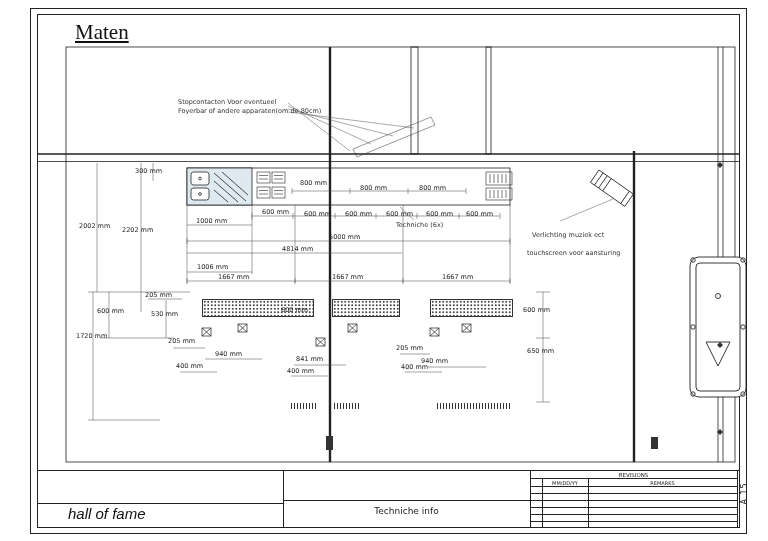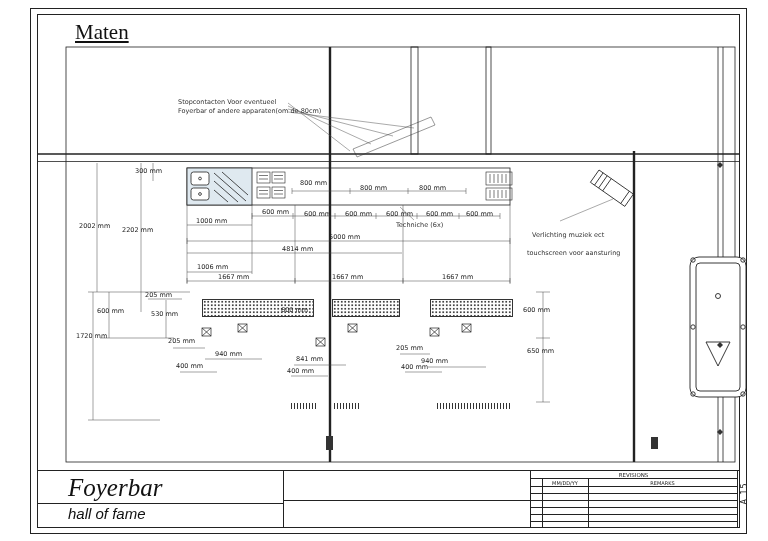--- a/index.html
+++ b/index.html
@@ -278,20 +278,20 @@
   <div class="tb-h" style="left:530px;top:478px;width:207px;"></div>
   <div class="tb-h" style="left:530px;top:486px;width:207px;"></div>
   <div class="tb-h" style="left:530px;top:493px;width:207px;"></div>
   <div class="tb-h" style="left:530px;top:500px;width:207px;"></div>
   <div class="tb-h" style="left:530px;top:507px;width:207px;"></div>
   <div class="tb-h" style="left:530px;top:514px;width:207px;"></div>
   <div class="tb-h" style="left:530px;top:521px;width:207px;"></div>
   <div class="tb-v" style="left:542px;top:478px;height:49px;"></div>
   <div class="tb-v" style="left:588px;top:478px;height:49px;"></div>
 
-  <div class="tb-project">Foyerbar</div>
   <div class="tb-subtitle">hall of fame</div>
+  <div class="tb-center">Techniche info</div>
   <div class="rev-header">REVISIONS</div>
   <div class="rev-col-date">MM/DD/YY</div>
   <div class="rev-col-remarks">REMARKS</div>
   <div class="sheet-code">A 15</div>
 
 </div>
 
 </body></html>

